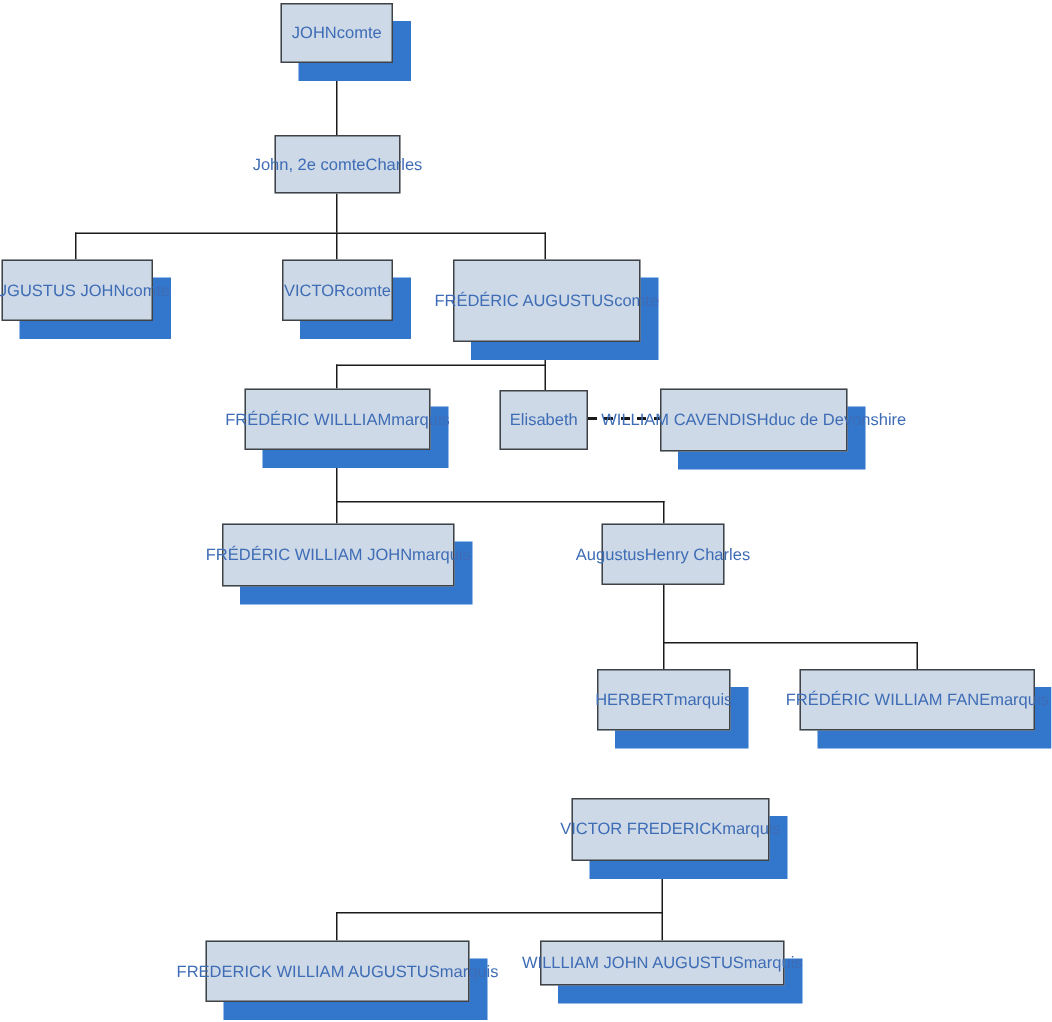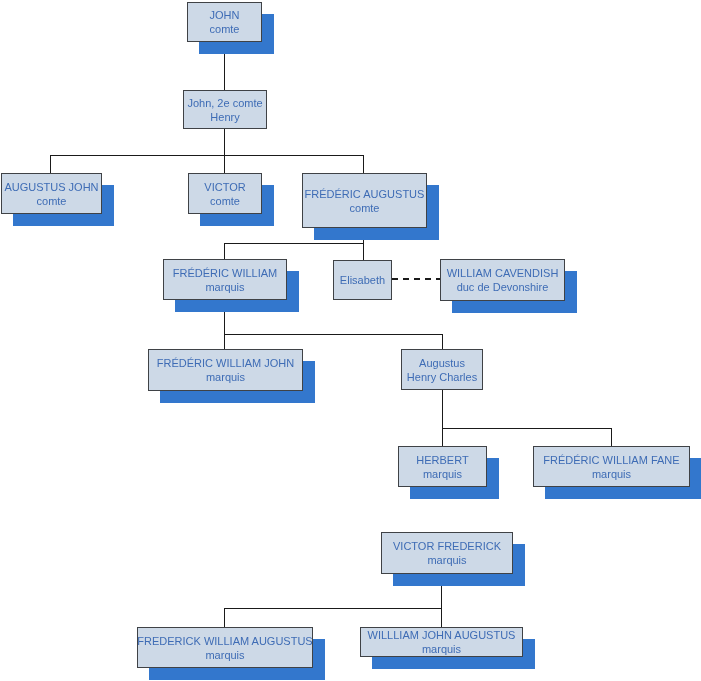--- a/index.html
+++ b/index.html
@@ -3,21 +3,21 @@
 <meta charset="utf-8">
 <style>
   html,body{margin:0;padding:0;background:#ffffff;}
   .stage{
     position:relative;width:701px;height:681px;background:#ffffff;
     overflow:hidden;font-family:"Liberation Sans",sans-serif;
   }
   .node{
     position:absolute;box-sizing:border-box;
     background:#cdd9e7;border:1.5px solid #3f4246;
-    display:flex;flex-direction:column;align-items:center;justify-content:center;
+    display:flex;flex-direction:row;align-items:center;justify-content:center;
     text-align:right;color:#3e6cb5;font-size:11px;line-height:14px;
     white-space:nowrap;z-index:2;
   }
   .node.sh{box-shadow:12px 12px 0 0 #3377cd;}
   .hline{position:absolute;height:1px;background:#1a1a1a;z-index:1;}
   .vline{position:absolute;width:1px;background:#1a1a1a;z-index:1;}
   .dline{
     position:absolute;height:1.5px;z-index:1;
     background:repeating-linear-gradient(90deg,#1a1a1a 0 6px,transparent 6px 11px);
   }
@@ -47,40 +47,40 @@
   <div class="hline" style="left:224px;top:608px;width:218px"></div>
   <div class="vline" style="left:224px;top:608px;height:19px"></div>
 
   <div class="node sh" style="left:187px;top:2px;width:75px;height:40px">
     <span>JOHN</span>
     <span>comte</span>
   </div>
 
   <div class="node" style="left:183px;top:90px;width:84px;height:39px">
     <span>John, 2e comte</span>
-    <span>Henry</span>
+    <span>Charles</span>
   </div>
 
   <div class="node sh" style="left:1px;top:173px;width:101px;height:41px">
     <span>AUGUSTUS JOHN</span>
     <span>comte</span>
   </div>
 
   <div class="node sh" style="left:188px;top:173px;width:74px;height:41px">
     <span>VICTOR</span>
     <span>comte</span>
   </div>
 
   <div class="node sh" style="left:302px;top:173px;width:125px;height:55px">
     <span>FRÉDÉRIC AUGUSTUS</span>
     <span>comte</span>
   </div>
 
   <div class="node sh" style="left:163px;top:259px;width:124px;height:41px">
-    <span>FRÉDÉRIC WILLIAM</span>
+    <span>FRÉDÉRIC WILLLIAM</span>
     <span>marquis</span>
   </div>
 
   <div class="node" style="left:333px;top:260px;width:59px;height:40px">
     <span>Elisabeth</span>
     <span></span>
   </div>
 
   <div class="node sh" style="left:440px;top:259px;width:125px;height:42px">
     <span>WILLIAM CAVENDISH</span>

